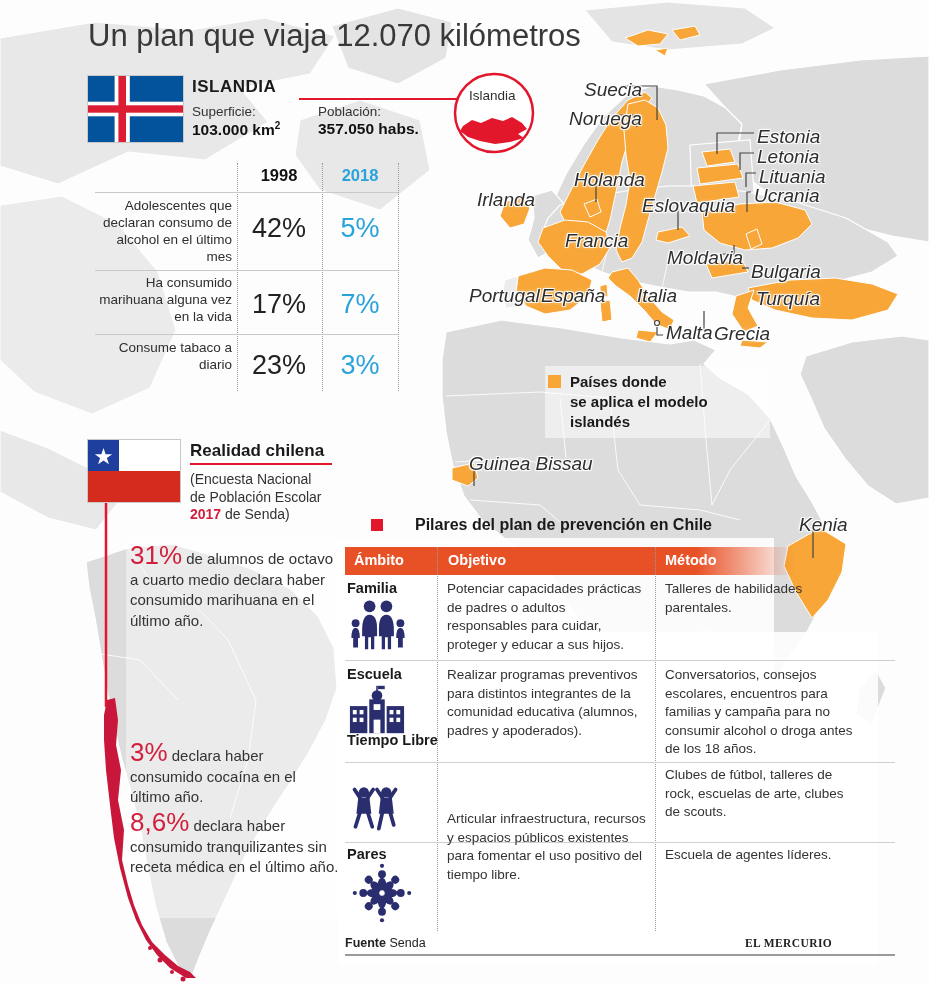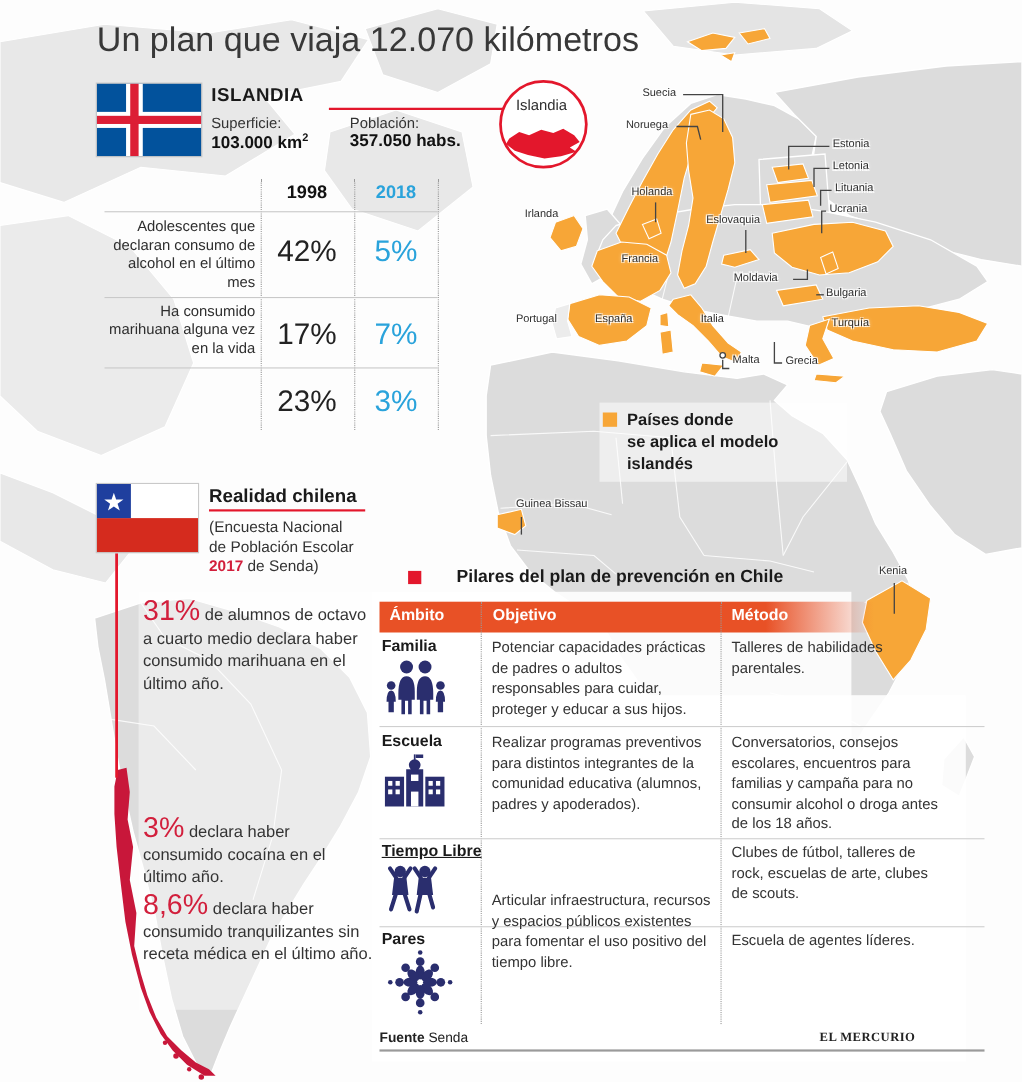--- a/index.html
+++ b/index.html
@@ -14,23 +14,23 @@
   .fact-label{font-size:13.5px;color:#333;z-index:6;}
   .fact-value{font-size:15.5px;font-weight:700;color:#111;z-index:6;}
   .col-head{font-size:16.5px;font-weight:700;color:#111;width:80px;text-align:center;z-index:6;}
   .col-head.blue{color:#2aa3db;}
   .row-label{left:90px;width:142px;text-align:right;font-size:13.5px;line-height:17px;color:#2e2e2e;z-index:6;}
   .pct{width:84px;text-align:center;font-size:27px;font-weight:400;color:#222;z-index:6;}
   .pct.blue{color:#2aa3db;}
   .vdot{border-left:1px dotted #9a9a9a;width:0;z-index:5;}
   .hline{height:1px;background:#c9c9c9;z-index:5;}
   
-  .map-label{font-size:10px;color:#2e2e2e;white-space:nowrap;z-index:4;
+  .map-label{font-size:19px;color:#2e2e2e;white-space:nowrap;z-index:4;
     text-shadow:-1px -1px 0 rgba(255,255,255,.85),1px -1px 0 rgba(255,255,255,.85),
-    -1px 1px 0 rgba(255,255,255,.85),1px 1px 0 rgba(255,255,255,.85),0 0 4px #fff;}
+    -1px 1px 0 rgba(255,255,255,.85),1px 1px 0 rgba(255,255,255,.85),0 0 4px #fff;font-style:italic;}
   .islandia-label{font-size:13.5px;color:#2e2e2e;z-index:4;}
   
   .legend{left:548px;top:372px;display:flex;gap:9px;z-index:4;}
   .legend-swatch{width:13px;height:13px;background:#f7a637;margin-top:3px;flex:0 0 auto;}
   .legend-text{font-size:15px;font-weight:700;color:#1a1a1a;line-height:20px;}
   
   .chile-sub{left:190px;top:471px;font-size:14px;line-height:17.5px;color:#333;z-index:6;}
   .chile-sub .yr{font-weight:700;color:#d21f3c;}
   .stat{left:130px;width:210px;font-size:15px;line-height:20.5px;color:#333;z-index:6;}
   .stat .val{font-size:26px;font-weight:400;color:#d21f3c;line-height:20px;}
@@ -198,20 +198,21 @@
   <div class="abs hline" style="left:95px;top:334px;width:303px;"></div>
 
   <div class="abs row-label" style="top:197px;">Adolescentes que declaran consumo de alcohol en el último mes</div>
   <div class="abs pct" style="left:237px;top:213px;">42%</div>
   <div class="abs pct blue" style="left:318px;top:213px;">5%</div>
 
   <div class="abs row-label" style="top:274px;">Ha consumido marihuana alguna vez en la vida</div>
   <div class="abs pct" style="left:237px;top:289px;">17%</div>
   <div class="abs pct blue" style="left:318px;top:289px;">7%</div>
 
+  <div class="abs row-label" style="top:339px;">Consume tabaco a diario</div>
   <div class="abs pct" style="left:237px;top:350px;">23%</div>
   <div class="abs pct blue" style="left:318px;top:350px;">3%</div>
 
   <span class="abs islandia-label" style="left:469px;top:88px;">Islandia</span>
   <span class="abs map-label" style="left:584px;top:79px;">Suecia</span>
   <span class="abs map-label" style="left:569px;top:108px;">Noruega</span>
   <span class="abs map-label" style="left:757px;top:126px;">Estonia</span>
   <span class="abs map-label" style="left:757px;top:146px;">Letonia</span>
   <span class="abs map-label" style="left:759px;top:166px;">Lituania</span>
   <span class="abs map-label" style="left:754px;top:185px;">Ucrania</span>
@@ -305,21 +306,21 @@
           <rect x="50" y="34" width="4" height="4.5"></rect>
         <rect x="26.5" y="20" width="7" height="6"></rect>
           <rect x="26.5" y="36" width="7" height="14"></rect>
       </g>
     </svg>
   </div>
   <div class="abs cell" style="left:447px;top:666px;width:200px;">Realizar programas preventivos para distintos integrantes de la comunidad educativa (alumnos, padres y apoderados).</div>
   <div class="abs cell" style="left:665px;top:666px;width:195px;">Conversatorios, consejos escolares, encuentros para familias y campaña para no consumir alcohol o droga antes de los 18 años.</div>
   <div class="abs rowline" style="left:345px;top:762px;width:550px;"></div>
 
-  <div class="abs pillar-name" style="left:347px;top:766px;text-decoration:underline;">Tiempo Libre</div>
+  <div class="abs pillar-name" style="left:347px;top:732px;">Tiempo Libre</div>
   <div class="abs icon-box" style="left:348px;top:784px;">
     <svg width="56" height="52" viewBox="0 0 60 52">
       <g fill="#2a2e6e" stroke="#2a2e6e" stroke-width="4" stroke-linecap="round">
         <path d="M7,4 L13,13" fill="none"></path>
           <path d="M27,4 L21,13" fill="none"></path>
         <path d="M31,4 L37,13" fill="none"></path>
           <path d="M51,4 L45,13" fill="none"></path>
         <path d="M13,28 L8,44" fill="none"></path>
           <path d="M21,28 L26,44" fill="none"></path>
         <path d="M37,28 L33,46" fill="none"></path>

